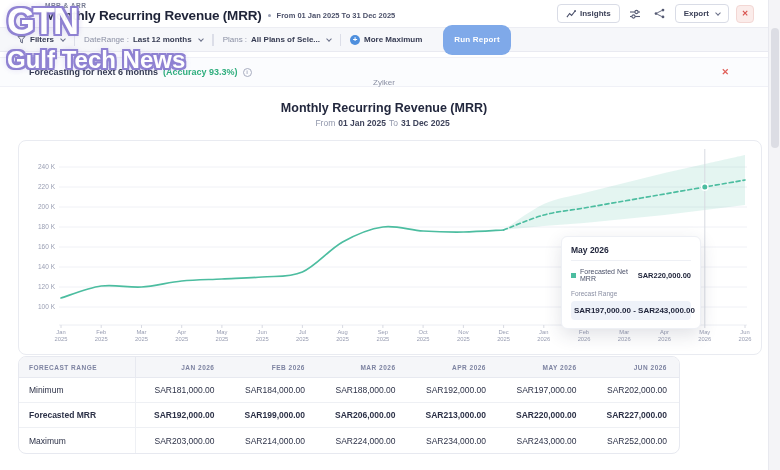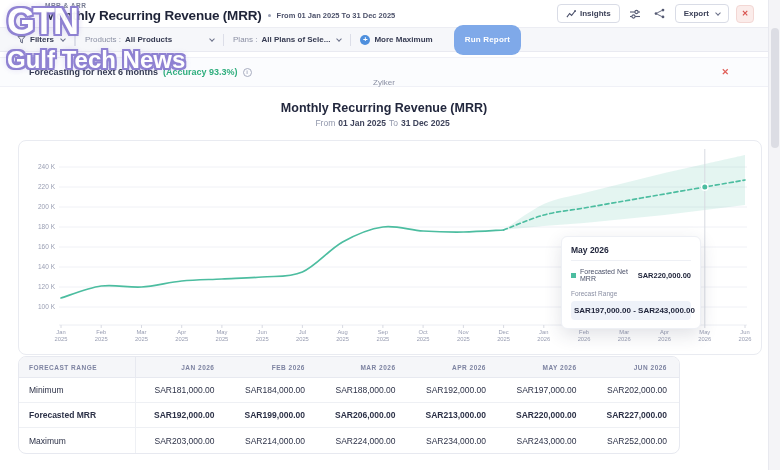--- a/index.html
+++ b/index.html
@@ -146,26 +146,26 @@
   <div class="fitem">
     <span style="display:flex">
       <svg width="9" height="9" viewBox="0 0 10 10">
           <path d="M1 1.5 H9 L6 5 V8.8 L4 7.6 V5 Z" fill="none" stroke="#565b74" stroke-width="1"></path>
         </svg>
     </span>
     <span class="fvalue">Filters</span>
     <span class="chev"></span>
   </div>
   <div class="fdiv"></div>
+  <div class="fitem">
+    <span class="flabel">DateRange :</span>
+    <span class="fvalue">Last 12 months</span>
+    <span class="chev"></span>
+  </div>
   <div class="fdiv"></div>
-  <div class="fitem">
-    <span class="flabel">Products :</span>
-    <span class="fvalue" style="min-width:78px">All Products</span>
-    <span class="chev"></span>
-  </div>
   <div class="fdiv"></div>
   <div class="fitem">
     <span class="flabel">Plans :</span>
     <span class="fvalue">All Plans of Sele...</span>
     <span class="chev"></span>
   </div>
   <div class="fdiv"></div>
   <div class="fitem">
     <span class="pluscirc">+</span>
     <span class="fvalue">More Maximum</span>

